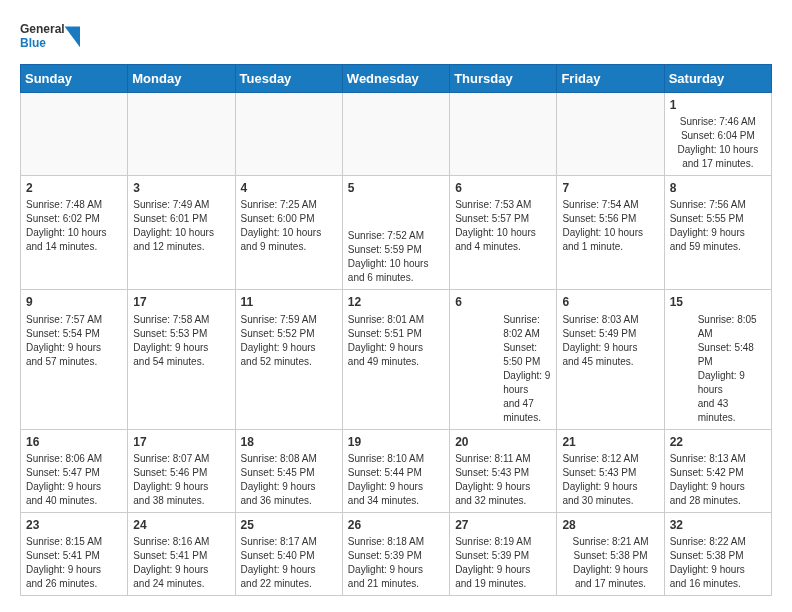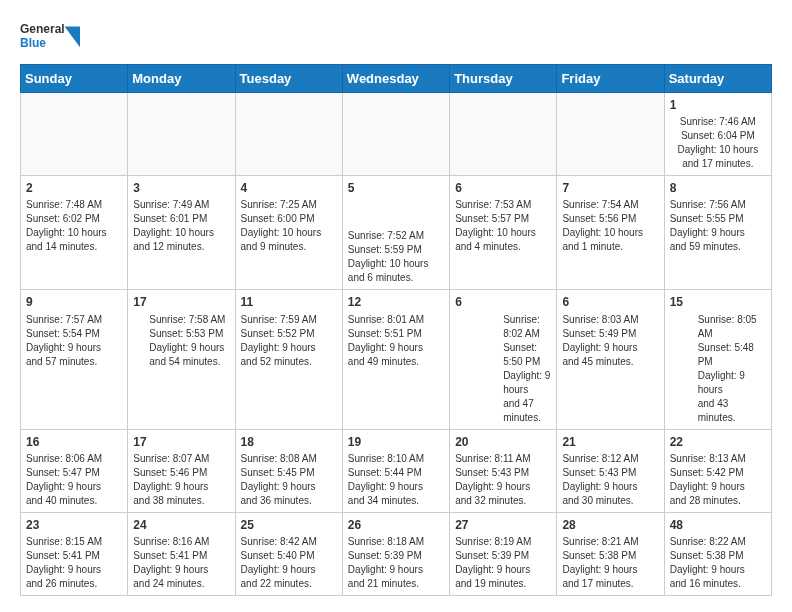--- a/index.html
+++ b/index.html
@@ -190,21 +190,21 @@
         <tr class="week-row">
           <td>
             <span class="day-number">9</span>
             <div class="day-info" style="white-space: pre-line;">Sunrise: 7:57 AM
 Sunset: 5:54 PM
 Daylight: 9 hours
 and 57 minutes.</div>
           </td>
           <td>
             <span class="day-number">17</span>
-            <div class="day-info" style="white-space: pre-line; margin-left: 16px;">Sunrise: 7:58 AM
+            <div class="day-info" style="white-space: pre-line;">Sunrise: 7:58 AM
 Sunset: 5:53 PM
 Daylight: 9 hours
 and 54 minutes.</div>
           </td>
           <td>
             <span class="day-number">11</span>
             <div class="day-info" style="white-space: pre-line;">Sunrise: 7:59 AM
 Sunset: 5:52 PM
 Daylight: 9 hours
 and 52 minutes.</div>
@@ -299,48 +299,48 @@
           </td>
           <td>
             <span class="day-number">24</span>
             <div class="day-info" style="white-space: pre-line;">Sunrise: 8:16 AM
 Sunset: 5:41 PM
 Daylight: 9 hours
 and 24 minutes.</div>
           </td>
           <td>
             <span class="day-number">25</span>
-            <div class="day-info" style="white-space: pre-line;">Sunrise: 8:42 AM
+            <div class="day-info" style="white-space: pre-line;">Sunrise: 8:17 AM
 Sunset: 5:40 PM
 Daylight: 9 hours
 and 22 minutes.</div>
           </td>
           <td>
             <span class="day-number">26</span>
             <div class="day-info" style="white-space: pre-line;">Sunrise: 8:18 AM
 Sunset: 5:39 PM
 Daylight: 9 hours
 and 21 minutes.</div>
           </td>
           <td>
             <span class="day-number">27</span>
             <div class="day-info" style="white-space: pre-line;">Sunrise: 8:19 AM
 Sunset: 5:39 PM
 Daylight: 9 hours
 and 19 minutes.</div>
           </td>
           <td>
             <span class="day-number">28</span>
-            <div class="day-info" style="white-space: pre-line;">Sunrise: 8:21 AM
+            <div class="day-info" style="white-space: pre-line; text-align: center;">Sunrise: 8:21 AM
 Sunset: 5:38 PM
 Daylight: 9 hours
 and 17 minutes.</div>
           </td>
           <td>
-            <span class="day-number">48</span>
+            <span class="day-number">32</span>
             <div class="day-info" style="white-space: pre-line;">Sunrise: 8:22 AM
 Sunset: 5:38 PM
 Daylight: 9 hours
 and 16 minutes.</div>
           </td>
         </tr>
       </tbody>
   </table>
 </div>
 

